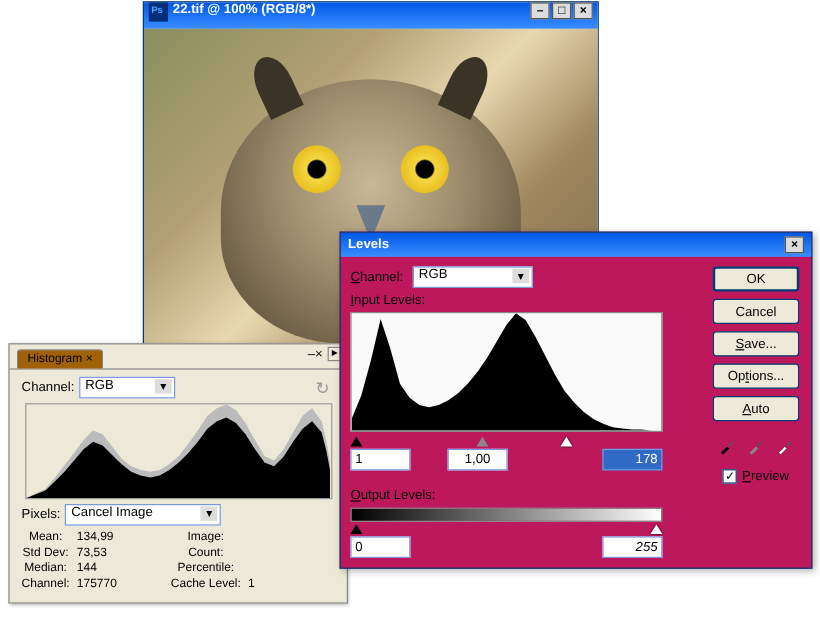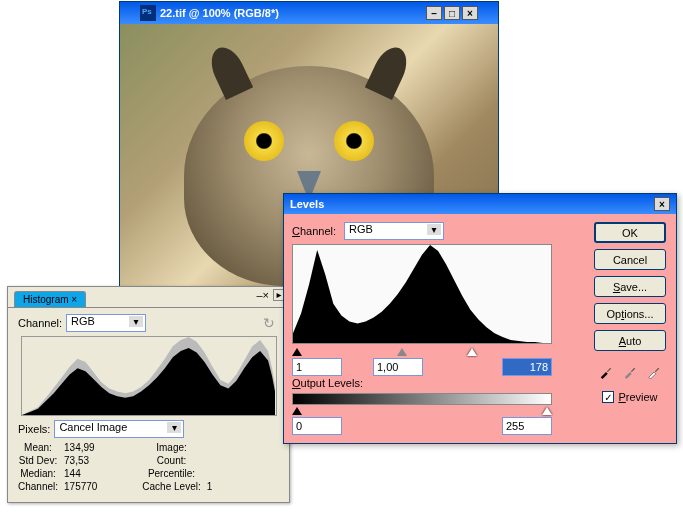--- a/index.html
+++ b/index.html
@@ -1,54 +1,54 @@
 <!DOCTYPE html>
 <html><head>
 <meta charset="utf-8">
 <style>
   * { box-sizing: border-box; margin: 0; padding: 0; }
   body { font-family: Tahoma, sans-serif; font-size: 11px; background: #fff; width: 683px; height: 520px; position: relative; color: #000; }
   
   
   .img-window { position: absolute; left: 119px; top: 1px; width: 380px; height: 300px; background: #ece9d8; border: 1px solid #003c74; }
-  .img-titlebar { background: linear-gradient(#0058e6,#3a8dff); height: 22px; display: flex; align-items: center; padding: 0 20px; color: #fff; font-weight: bold; }
+  .img-titlebar { background: linear-gradient(#0058e6,#3a8dff); height: 22px; display: flex; align-items: flex-start; padding: 0 4px; color: #fff; font-weight: bold; }
   .img-titlebar .icon { width: 16px; height: 16px; background: #032e7a; display: inline-block; margin-right: 4px; position: relative; }
   .img-titlebar .icon::after { content: "Ps"; position: absolute; font-size: 8px; color: #4ba6ff; left: 2px; top: 2px; }
   .img-titlebar .spacer { flex: 1; }
   .tbtn { width: 16px; height: 14px; background: #dcdcdc; border: 1px solid #555; margin-left: 2px; display: flex; align-items: center; justify-content: center; font-size: 10px; color: #000; cursor: pointer; }
   .img-canvas { width: 100%; height: calc(100% - 22px); background: linear-gradient(135deg,#8a8f5f 0%,#b3a076 30%,#e8d8b0 50%,#a08860 70%,#7a6b48 100%); position: relative; overflow: hidden; }
   .owl { position: absolute; left: 50%; top: 55%; transform: translate(-50%,-50%); width: 250px; height: 220px; }
   .owl-body { width: 100%; height: 100%; background: radial-gradient(ellipse at 50% 40%, #c9b896 0%, #a08f6f 40%, #6b5d43 80%); border-radius: 50% 50% 40% 40%; position: relative; }
   .eye { position: absolute; width: 40px; height: 40px; background: radial-gradient(circle,#000 0%,#000 25%,#f5d742 30%,#e8c020 70%,#8a6f3a 100%); border-radius: 50%; top: 55px; }
   .eye.l { left: 60px; } .eye.r { right: 60px; }
   .beak { position: absolute; left: 50%; top: 105px; transform: translateX(-50%); width: 0; height: 0; border-left: 12px solid transparent; border-right: 12px solid transparent; border-top: 30px solid #6a7a88; }
   .ear { position: absolute; width: 30px; height: 50px; background: #3a3326; top: -20px; }
   .ear.l { left: 30px; transform: rotate(-25deg); border-radius: 50% 50% 0 0; }
   .ear.r { right: 30px; transform: rotate(25deg); border-radius: 50% 50% 0 0; }
   
   
   .hist-panel { position: absolute; left: 7px; top: 286px; width: 283px; background: #ece9d8; border: 1px solid #888; box-shadow: 1px 1px 3px rgba(0,0,0,0.3); }
   .hist-tabs { display: flex; align-items: flex-end; padding-left: 6px; height: 20px; position: relative; }
-  .hist-tab { background: #0ea5e9; border: 1px solid #888; border-bottom: none; padding: 2px 8px; font-size: 10px; border-radius: 3px 3px 0 0; }
+  .hist-tab { background: #a16207; border: 1px solid #888; border-bottom: none; padding: 2px 8px; font-size: 10px; border-radius: 3px 3px 0 0; }
   .hist-tabs .closebtn { position: absolute; right: 20px; top: 2px; font-size: 11px; }
   .hist-tabs .menubtn { position: absolute; right: 4px; top: 2px; font-size: 10px; border: 1px solid #888; width: 12px; height: 12px; text-align: center; line-height: 10px; }
   .hist-body { padding: 6px 10px 10px; border-top: 1px solid #888; }
   .row { display: flex; align-items: center; margin-bottom: 4px; }
   .row label { margin-right: 4px; }
   .select { border: 1px solid #7a96df; background: #fff; height: 18px; padding: 0 18px 0 4px; position: relative; min-width: 80px; }
   .select::after { content: "▾"; position: absolute; right: 2px; top: 1px; background: #ddd; width: 14px; text-align: center; font-size: 10px; }
   .refresh { width: 16px; height: 16px; border-radius: 50%; position: relative; margin-left: auto; }
   .refresh::before { content: "↻"; color: #999; font-size: 14px; }
   .histogram { width: 256px; height: 80px; border: 1px solid #999; position: relative; background: #ece9d8; margin: 4px auto; overflow: hidden; }
   .stats { display: grid; grid-template-columns: auto 1fr auto 1fr; gap: 2px 6px; font-size: 10px; }
   .stats .lbl { text-align: center; }
   .srcrow { display: flex; align-items: center; gap: 4px; margin: 4px 0; }
   
   
-  .levels { position: absolute; left: 283px; top: 193px; width: 394px; background: #fca5a5; border: 1px solid #003c74; box-shadow: 2px 2px 6px rgba(0,0,0,0.3); }
+  .levels { position: absolute; left: 283px; top: 193px; width: 394px; background: #be185d; border: 1px solid #003c74; box-shadow: 2px 2px 6px rgba(0,0,0,0.3); }
   .levels-title { background: linear-gradient(#0058e6,#3a8dff); height: 20px; display: flex; align-items: center; padding: 0 6px; color: #fff; font-weight: bold; }
   .levels-title .spacer { flex: 1; }
   .levels-body { display: flex; padding: 8px; gap: 8px; }
   .lv-main { flex: 1; }
   .lv-side { width: 76px; display: flex; flex-direction: column; gap: 6px; align-items: center; }
   .btn { background: #ece9d8; border: 1px solid #003c74; border-radius: 3px; height: 21px; width: 72px; font-size: 11px; cursor: pointer; }
   .btn.default { border-width: 2px; }
   .underline { text-decoration: underline; }
   .fieldset-label { margin: 4px 0; display: block; }
   .lv-hist { width: 260px; height: 100px; border: 1px solid #888; background: #fafafa; position: relative; margin: 4px 0; overflow: hidden; }
@@ -142,45 +142,46 @@
     <span>Levels</span>
     <span class="spacer"></span>
     <span class="tbtn">×</span>
   </div>
   <div class="levels-body">
     <div class="lv-main">
       <div class="row">
         <label><span class="underline">C</span>hannel:</label>
         <div class="select" style="min-width:100px;margin-left:4px"><span>RGB</span></div>
       </div>
+      <span class="fieldset-label"><span class="underline">I</span>nput Levels:</span>
       <div class="lv-hist">
         <svg class="histsvg" viewBox="0 0 256 100" preserveAspectRatio="none" id="hist2">
             <path d="M 0 100 L 0 90 L 8 70 L 16 40 L 24 5 L 32 30 L 40 60 L 48 72 L 56 78 L 64 80 L 72 78 L 80 74 L 88 68 L 96 60 L 104 50 L 112 38 L 120 24 L 128 10 L 136 0 L 144 6 L 152 20 L 160 36 L 168 52 L 176 66 L 184 76 L 192 84 L 200 90 L 208 94 L 216 97 L 224 98 L 232 99 L 240 99 L 248 100 L 252 100 L 255 100 L 255 100 Z" fill="#000"></path>
           </svg>
       </div>
       <div class="sliders">
         <span class="tri black"></span>
         <span class="tri gray" style="margin-left:35px"></span>
         <span class="tri white" style="margin-right:75px"></span>
       </div>
       <div class="numrow">
         <input value="1" style="">
-        <input style="text-align: left;" value="1,00">
+        <input style="text-align: center;" value="1,00">
         <input class="sel" style="text-align: right; margin-left: 48px;" value="178">
       </div>
-      <span class="fieldset-label" style="margin-top:1px"><span class="underline">O</span>utput Levels:</span>
+      <span class="fieldset-label" style="margin-top:15px"><span class="underline">O</span>utput Levels:</span>
       <div class="gradient"></div>
       <div class="sliders">
         <span class="tri black"></span>
         <span style="flex:1"></span>
         <span class="tri white"></span>
       </div>
       <div class="numrow" style="justify-content:space-between">
         <input value="0" style="">
-        <input style="" value="255">
+        <input style="text-align: right; font-style: italic;" value="255">
       </div>
     </div>
     <div class="lv-side">
       <button class="btn default">OK</button>
       <button class="btn">Cancel</button>
       <button class="btn"><span class="underline">S</span>ave...</button>
       <button class="btn">Op<span class="underline">t</span>ions...</button>
       <button class="btn"><span class="underline">A</span>uto</button>
       <div class="droppers">
         <span class="dropper">

